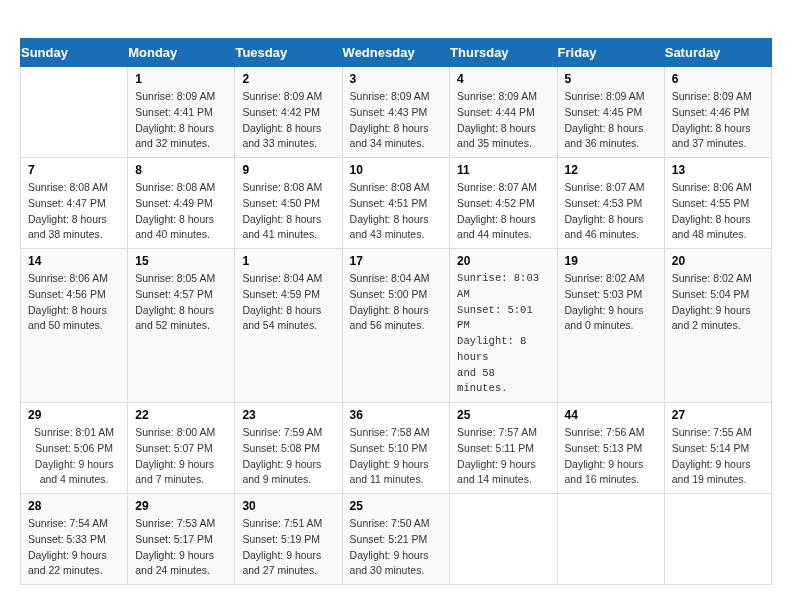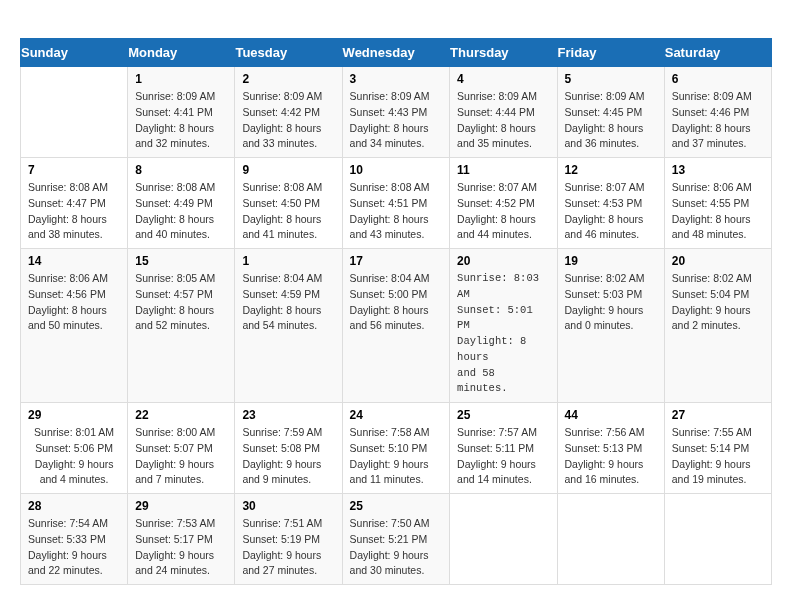--- a/index.html
+++ b/index.html
@@ -268,21 +268,21 @@
 and 7 minutes.</div>
         </td>
         <td>
           <span class="day-number">23</span>
           <div class="day-info" style="white-space: pre-line;">Sunrise: 7:59 AM
 Sunset: 5:08 PM
 Daylight: 9 hours
 and 9 minutes.</div>
         </td>
         <td>
-          <span class="day-number">24</span>
+          <span class="day-number">36</span>
           <div class="day-info" style="white-space: pre-line;">Sunrise: 7:58 AM
 Sunset: 5:10 PM
 Daylight: 9 hours
 and 11 minutes.</div>
         </td>
         <td>
           <span class="day-number">25</span>
           <div class="day-info" style="white-space: pre-line;">Sunrise: 7:57 AM
 Sunset: 5:11 PM
 Daylight: 9 hours

